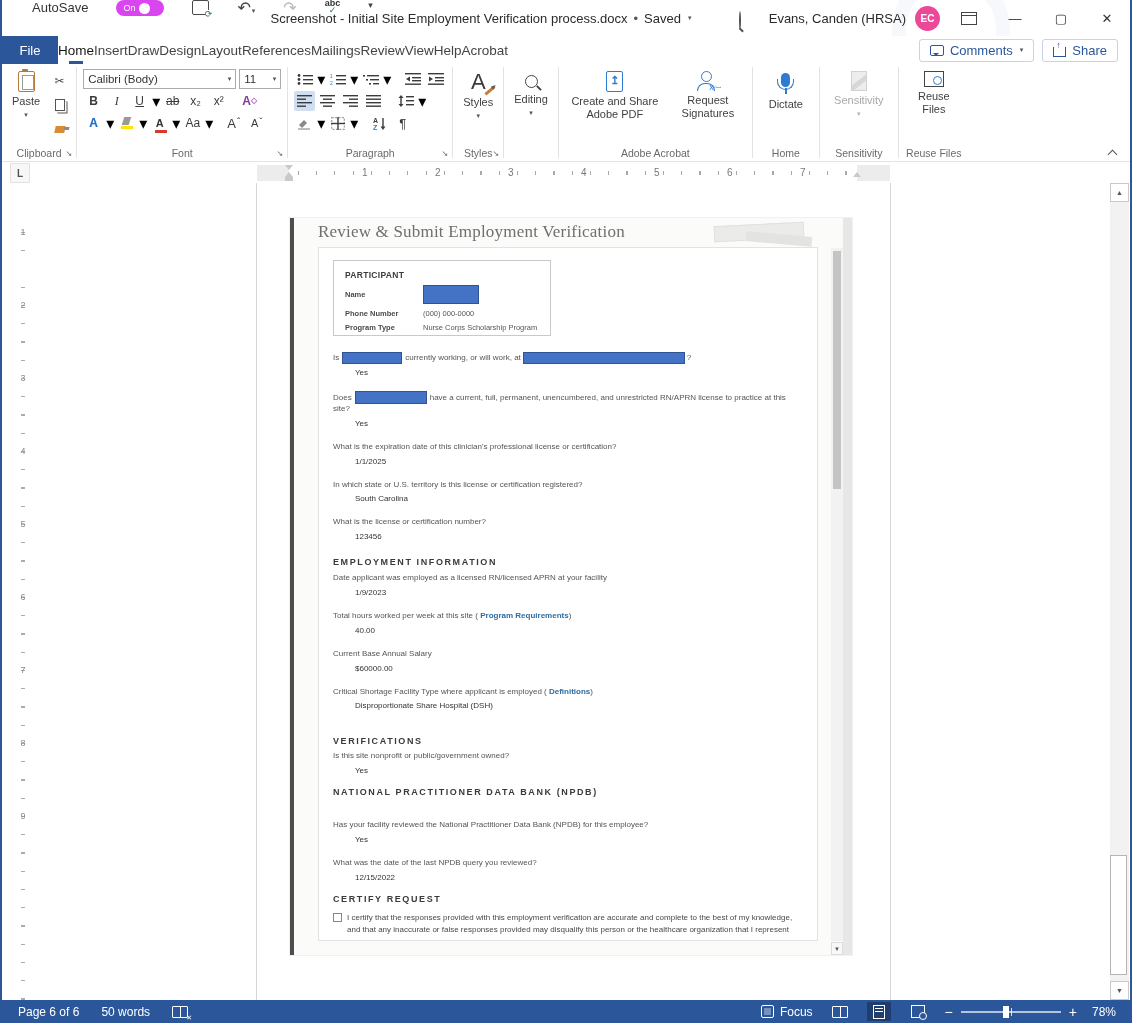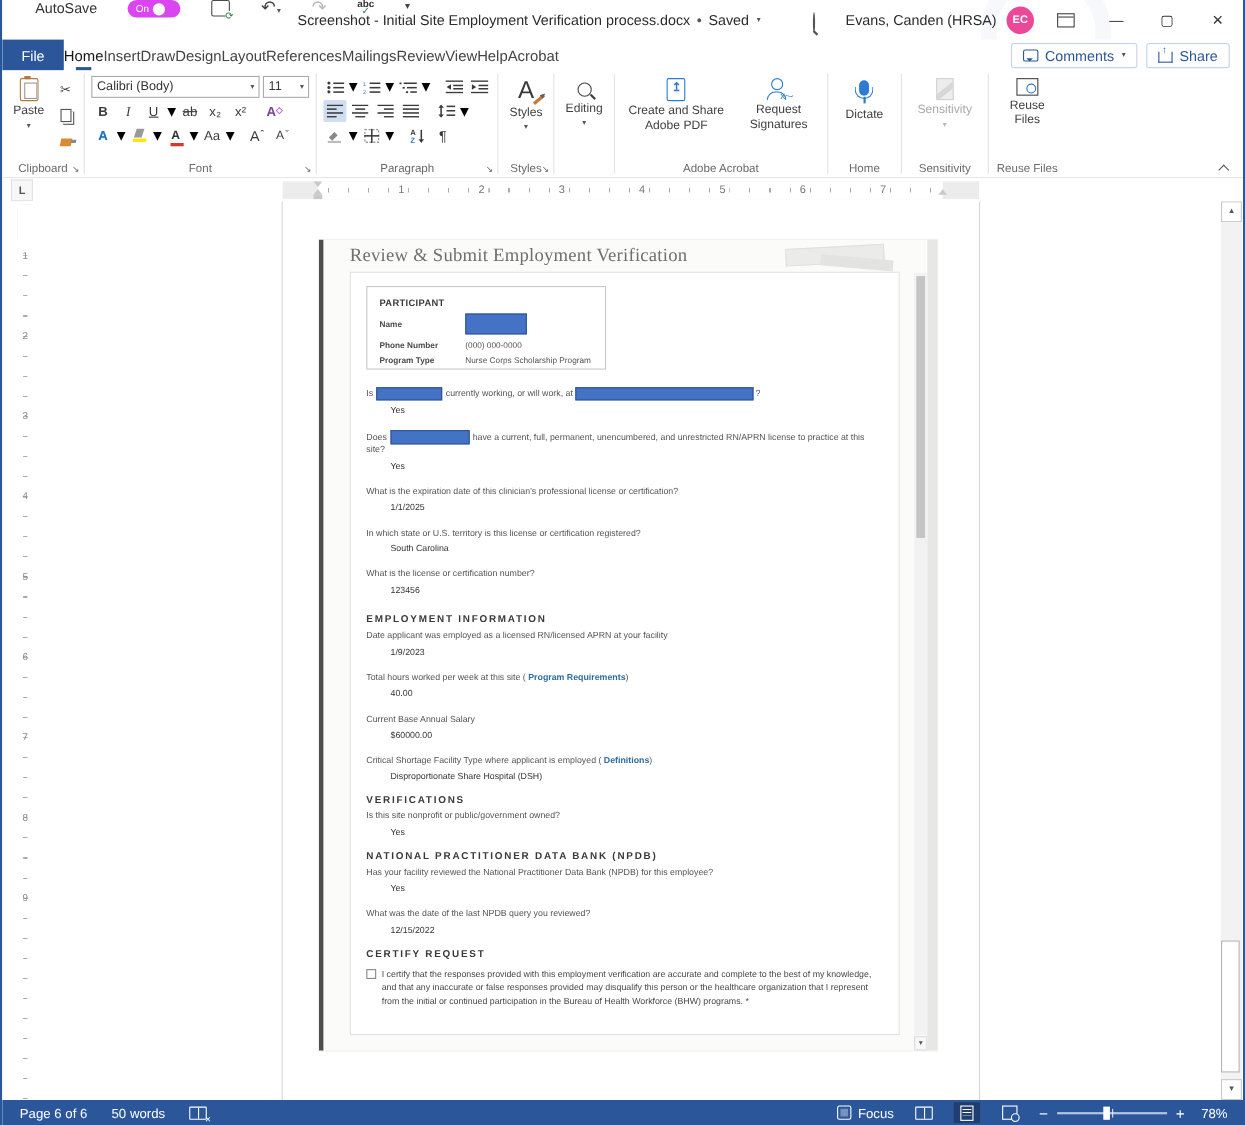--- a/index.html
+++ b/index.html
@@ -629,30 +629,30 @@
         <div class="qa">
           <div class="q-label">Current Base Annual Salary</div>
           <div class="q-answer">$60000.00</div>
         </div>
 
         <div class="qa">
           <div class="q-label"><span>Critical Shortage Facility Type where applicant is employed (</span> <a class="flink">Definitions</a><span>)</span></div>
           <div class="q-answer">Disproportionate Share Hospital (DSH)</div>
         </div>
 
-        <div class="sec-h" style="margin-top:12px">VERIFICATIONS</div>
+        <div class="sec-h" style="margin-top:26px">VERIFICATIONS</div>
 
         <div class="qa" style="margin-top:5px">
           <div class="q-label">Is this site nonprofit or public/government owned?</div>
           <div class="q-answer">Yes</div>
         </div>
 
         <div class="sec-h" style="margin-top:12px">NATIONAL PRACTITIONER DATA BANK (NPDB)</div>
 
-        <div class="qa" style="margin-top:5px">
+        <div class="qa" style="margin-top:23px">
           <div class="q-label">Has your facility reviewed the National Practitioner Data Bank (NPDB) for this employee?</div>
           <div class="q-answer">Yes</div>
         </div>
 
         <div class="qa">
           <div class="q-label">What was the date of the last NPDB query you reviewed?</div>
           <div class="q-answer">12/15/2022</div>
         </div>
 
 

